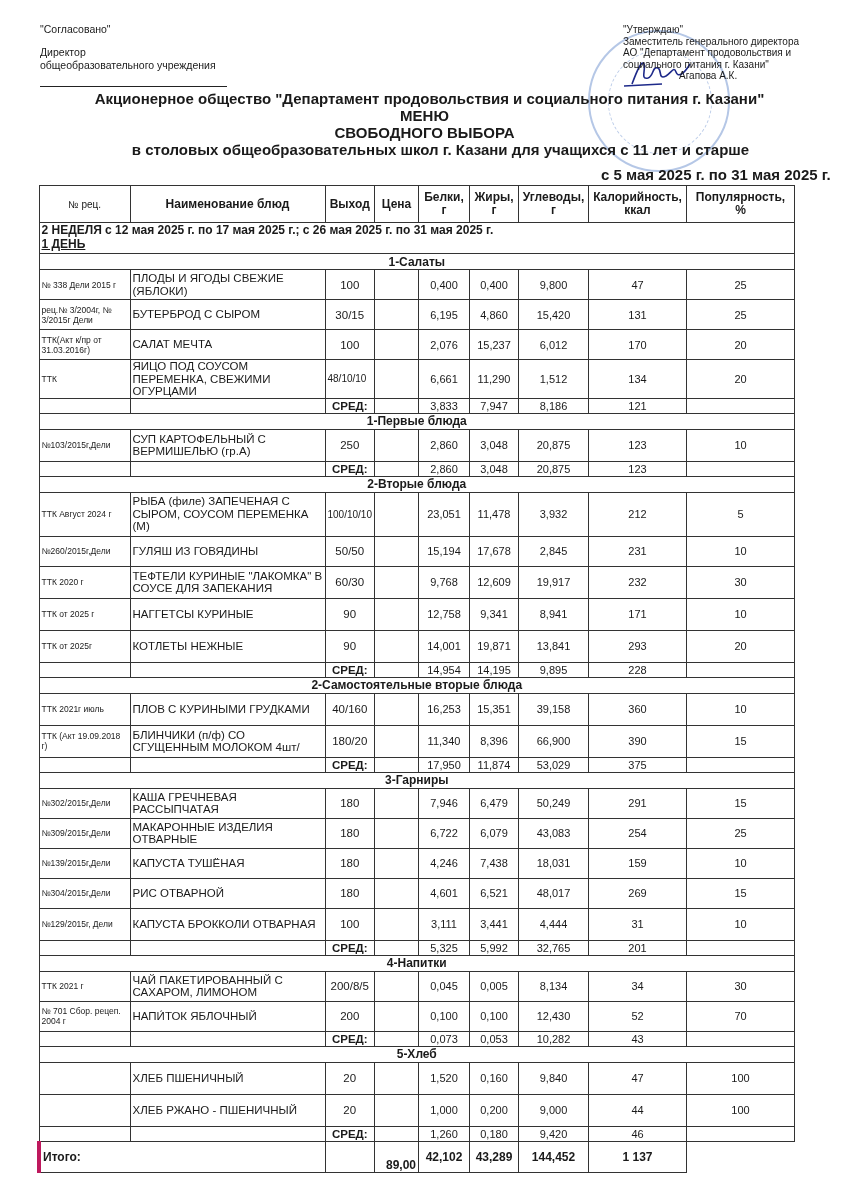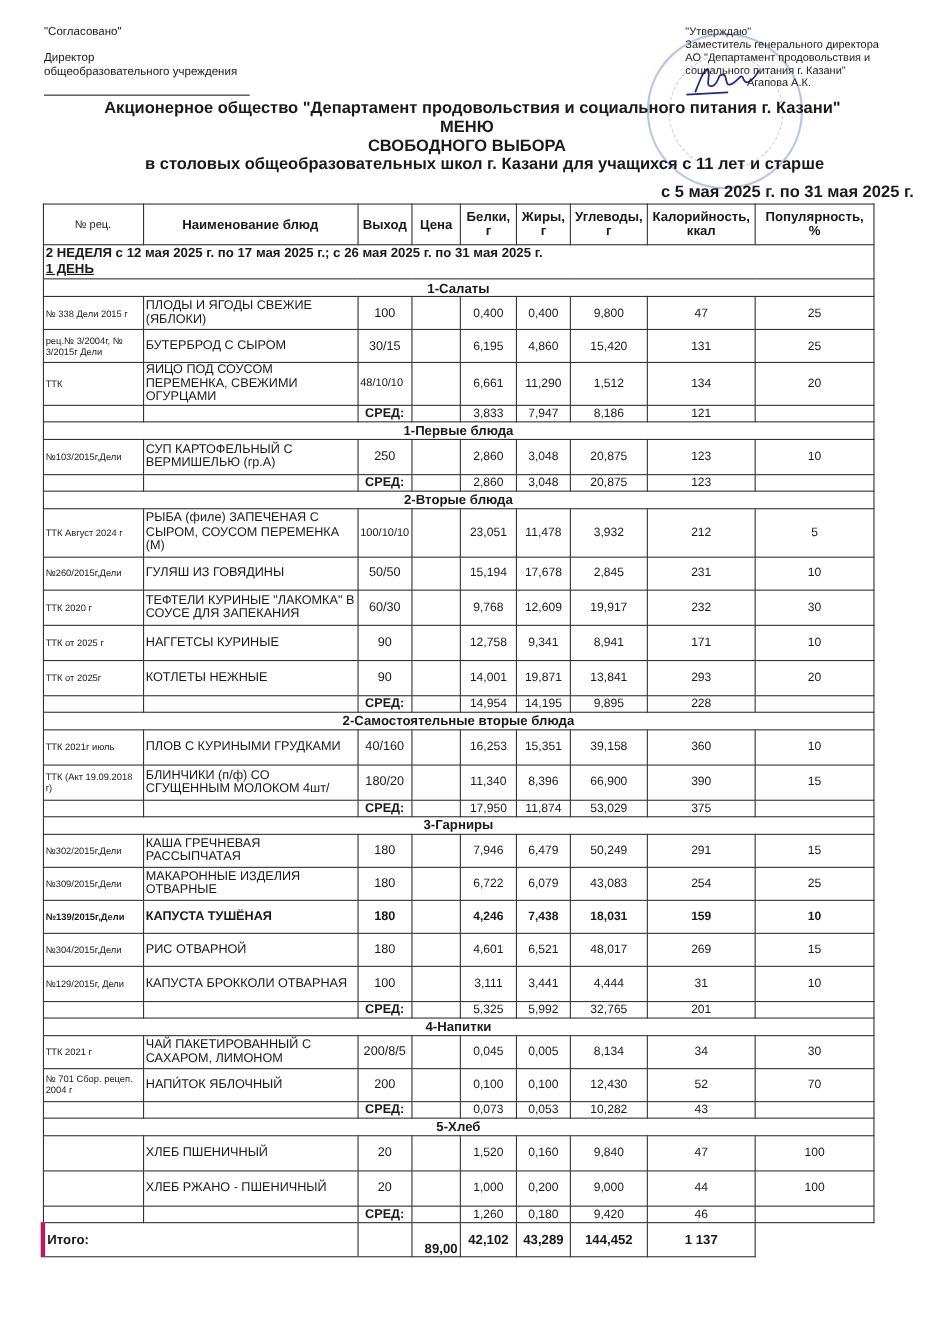--- a/index.html
+++ b/index.html
@@ -124,20 +124,31 @@
         <td class="rec">рец.№ 3/2004г, № 3/2015г Дели</td>
         <td class="name">БУТЕРБРОД С СЫРОМ</td>
         <td class="c">30/15</td>
         <td class="c"></td>
         <td class="num">6,195</td>
         <td class="num">4,860</td>
         <td class="num">15,420</td>
         <td class="num">131</td>
         <td class="num">25</td>
       </tr>
+      <tr style="height: 30px;">
+        <td class="rec">ТТК(Акт к/пр от 31.03.2016г)</td>
+        <td class="name">САЛАТ МЕЧТА</td>
+        <td class="c">100</td>
+        <td class="c"></td>
+        <td class="num">2,076</td>
+        <td class="num">15,237</td>
+        <td class="num">6,012</td>
+        <td class="num">170</td>
+        <td class="num">20</td>
+      </tr>
       <tr style="height: 38px;">
         <td class="rec">ТТК</td>
         <td class="name">ЯИЦО ПОД СОУСОМ ПЕРЕМЕНКА, СВЕЖИМИ ОГУРЦАМИ</td>
         <td class="c" style="font-size: 10px; text-align: left;">48/10/10</td>
         <td class="c"></td>
         <td class="num">6,661</td>
         <td class="num">11,290</td>
         <td class="num">1,512</td>
         <td class="num">134</td>
         <td class="num">20</td>
@@ -301,21 +312,21 @@
         <td class="rec">№309/2015г,Дели</td>
         <td class="name">МАКАРОННЫЕ ИЗДЕЛИЯ ОТВАРНЫЕ</td>
         <td class="c">180</td>
         <td class="c"></td>
         <td class="num">6,722</td>
         <td class="num">6,079</td>
         <td class="num">43,083</td>
         <td class="num">254</td>
         <td class="num">25</td>
       </tr>
-      <tr style="height: 30px; font-weight: bold;">
+      <tr style="height: 30px;">
         <td class="rec">№139/2015г,Дели</td>
         <td class="name">КАПУСТА ТУШЁНАЯ</td>
         <td class="c">180</td>
         <td class="c"></td>
         <td class="num">4,246</td>
         <td class="num">7,438</td>
         <td class="num">18,031</td>
         <td class="num">159</td>
         <td class="num">10</td>
       </tr>

